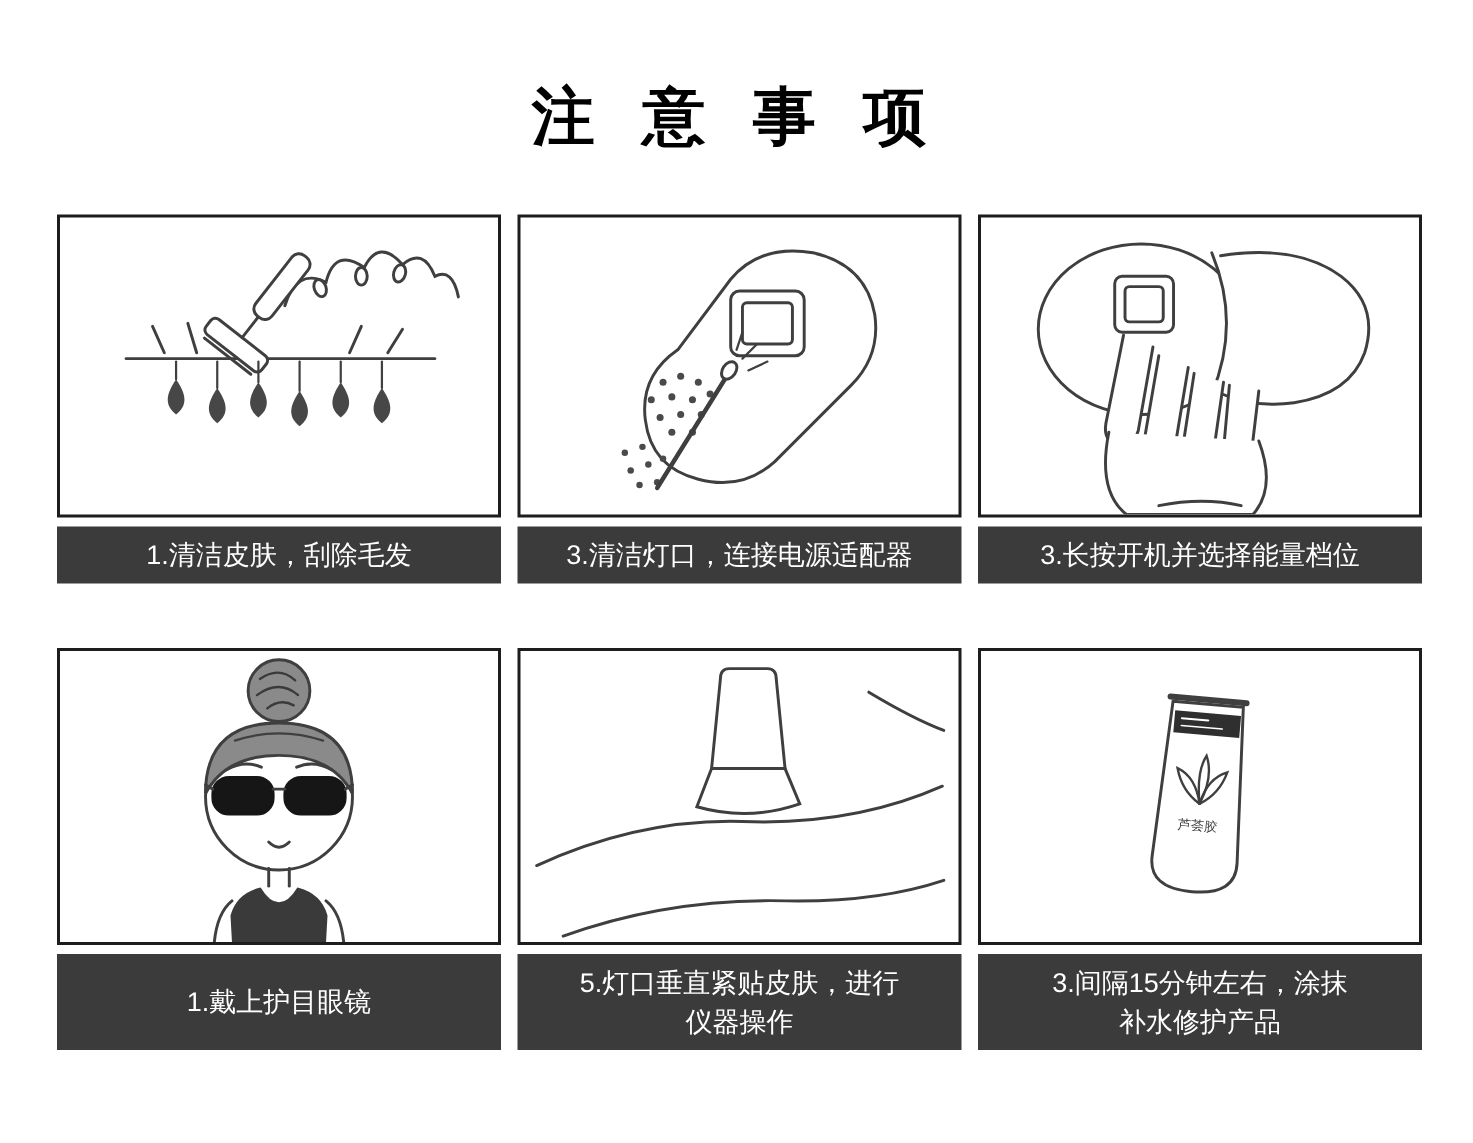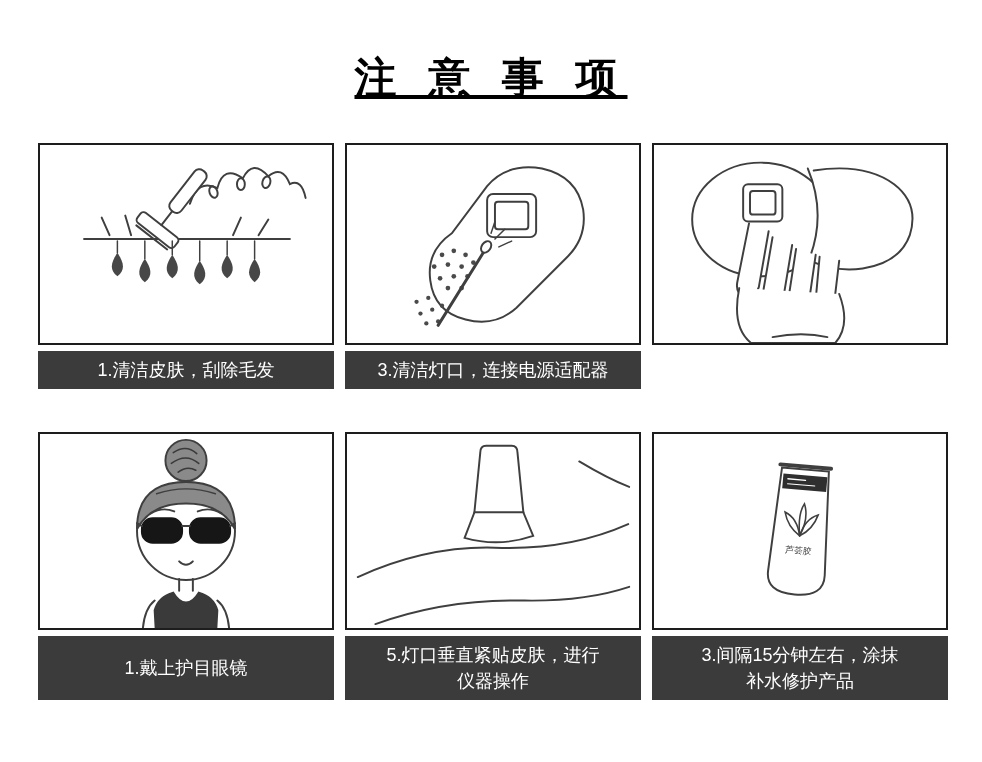--- a/index.html
+++ b/index.html
@@ -9,21 +9,21 @@
     background: #ffffff;
     font-family: "Liberation Sans", "DejaVu Sans", sans-serif;
     position: relative;
     overflow: hidden;
   }
   .page { position: relative; width: 982px; height: 762px; background:#fff; }
   .title {
     position: absolute; top: 50px; left: 0; width: 100%;
     text-align: center;
     font-size: 42px; font-weight: 900; color: #000;
-    letter-spacing: 10px; margin: 0; text-decoration: underline;
+    letter-spacing: 10px; margin: 0;
   }
   .row { position: absolute; left: 38px; display: flex; gap: 11px; }
   .row1 { top: 143px; }
   .row2 { top: 432px; }
   .panel { width: 296px; display: flex; flex-direction: column; }
   .figure {
     width: 296px; border: 2px solid #1d1d1d; background: #fff;
   }
   .figure.r1 { height: 202px; }
   .figure.r2 { height: 198px; }
@@ -152,20 +152,21 @@
               <path d="M96,80 L84,140 Q82,152 92,155 Q102,157 106,145 L116,88"></path>
               <path d="M120,94 L110,152 Q108,164 118,166 Q128,168 131,156 L140,102"></path>
               <path d="M144,106 L136,158 Q134,170 144,172 Q154,174 157,161 L164,112"></path>
               <path d="M168,114 L164,158 Q163,169 172,170 Q181,171 183,160 L188,118"></path>
               <path d="M86,146 Q78,186 98,202 L184,202 Q200,184 188,152"></path>
               <path d="M120,196 Q150,190 176,196"></path>
             </g>
           </g>
         </svg>
       </div>
+      <div class="caption r1">3.长按开机并选择能量档位</div>
     </div>
   </div>
 
   <div class="row row2">
 
     <div class="panel">
       <div class="figure r2">
         <svg viewBox="0 0 296 198">
           <g stroke="#3f3f3f" stroke-width="2" fill="none" stroke-linecap="round">
 

